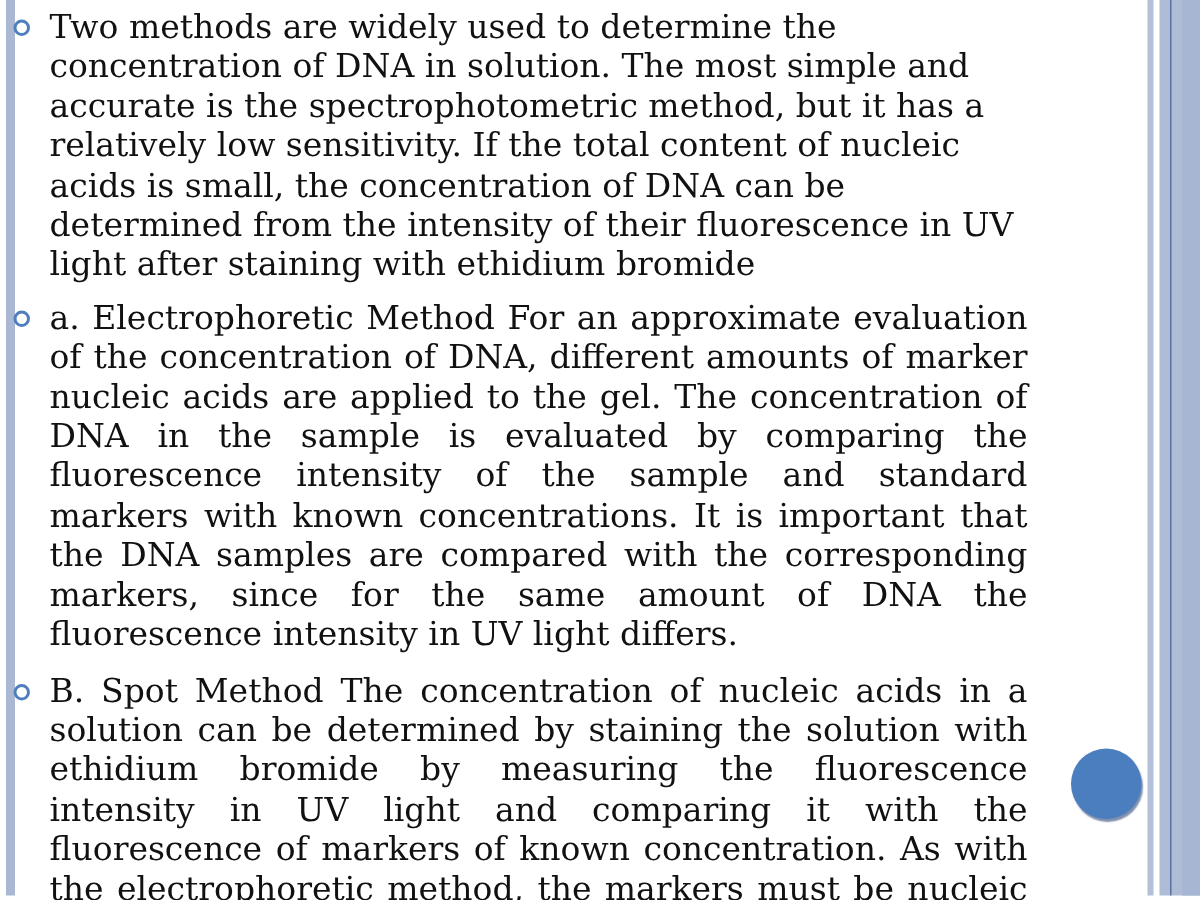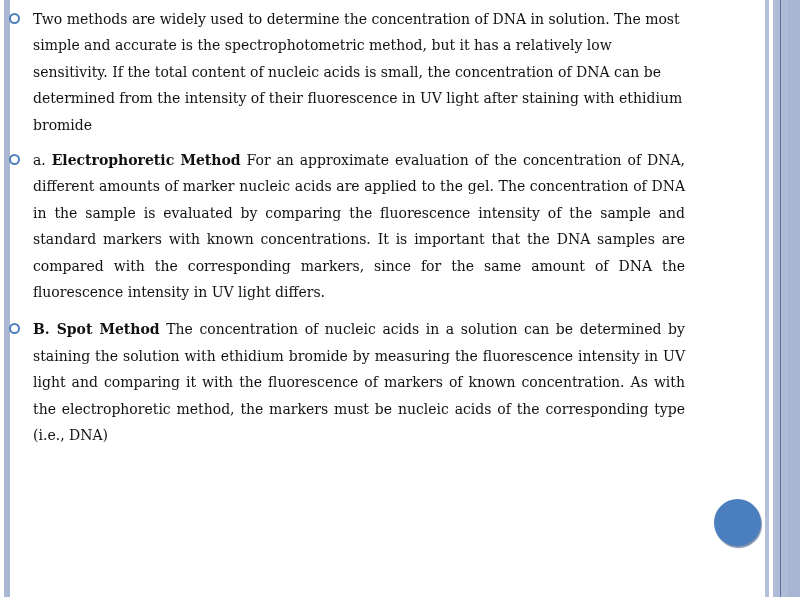--- a/index.html
+++ b/index.html
@@ -4,29 +4,29 @@
 <style>
   html, body { margin:0; padding:0; }
   body { width:800px; height:600px; background:#ffffff; position:relative; overflow:hidden;
          font-family:"DejaVu Serif","Liberation Serif",serif; }
   .left-bar { position:absolute; left:4px; top:0; width:6px; height:597px; background:#aab8d4; }
   .right-thin { position:absolute; left:765px; top:0; width:4px; height:597px; background:#b4c0da; }
   .right-band { position:absolute; left:773px; top:0; width:27px; height:597px; background:#aebcd6; }
   .right-line { position:absolute; left:780px; top:0; width:1px; height:597px; background:#5b70a2; }
   .right-band2 { position:absolute; left:788px; top:0; width:12px; height:597px; background:#a7b6d2; }
   .content { position:absolute; left:33px; top:6px; width:652px; }
-  .para { position:relative; font-size:14px; line-height:26.4px; color:#111; margin:0; }
+  .para { position:relative; font-size:22px; line-height:26.4px; color:#111; margin:0; }
   .para.justify { text-align:justify; }
   .bullet { position:absolute; left:-24px; top:7px; width:7px; height:7px; border:2px solid #4f7fbc; border-radius:50%; background:#fff; }
   .p1 { top:0; }
   .p2 { margin-top:9px; }
   .p3 { margin-top:11px; }
   .circle-btn { position:absolute; left:714px; top:499px; width:47px; height:47px; border-radius:50%;
                 background:#4a7ebf; box-shadow:1px 2px 1px #7d8fae; }
-  b { font-weight:bold; }
+  b { font-weight:normal; }
 </style>
 </head>
 <body>
 
 <div class="left-bar"></div>
 <div class="right-thin"></div>
 <div class="right-band"></div>
 <div class="right-band2"></div>
 <div class="right-line"></div>
 

